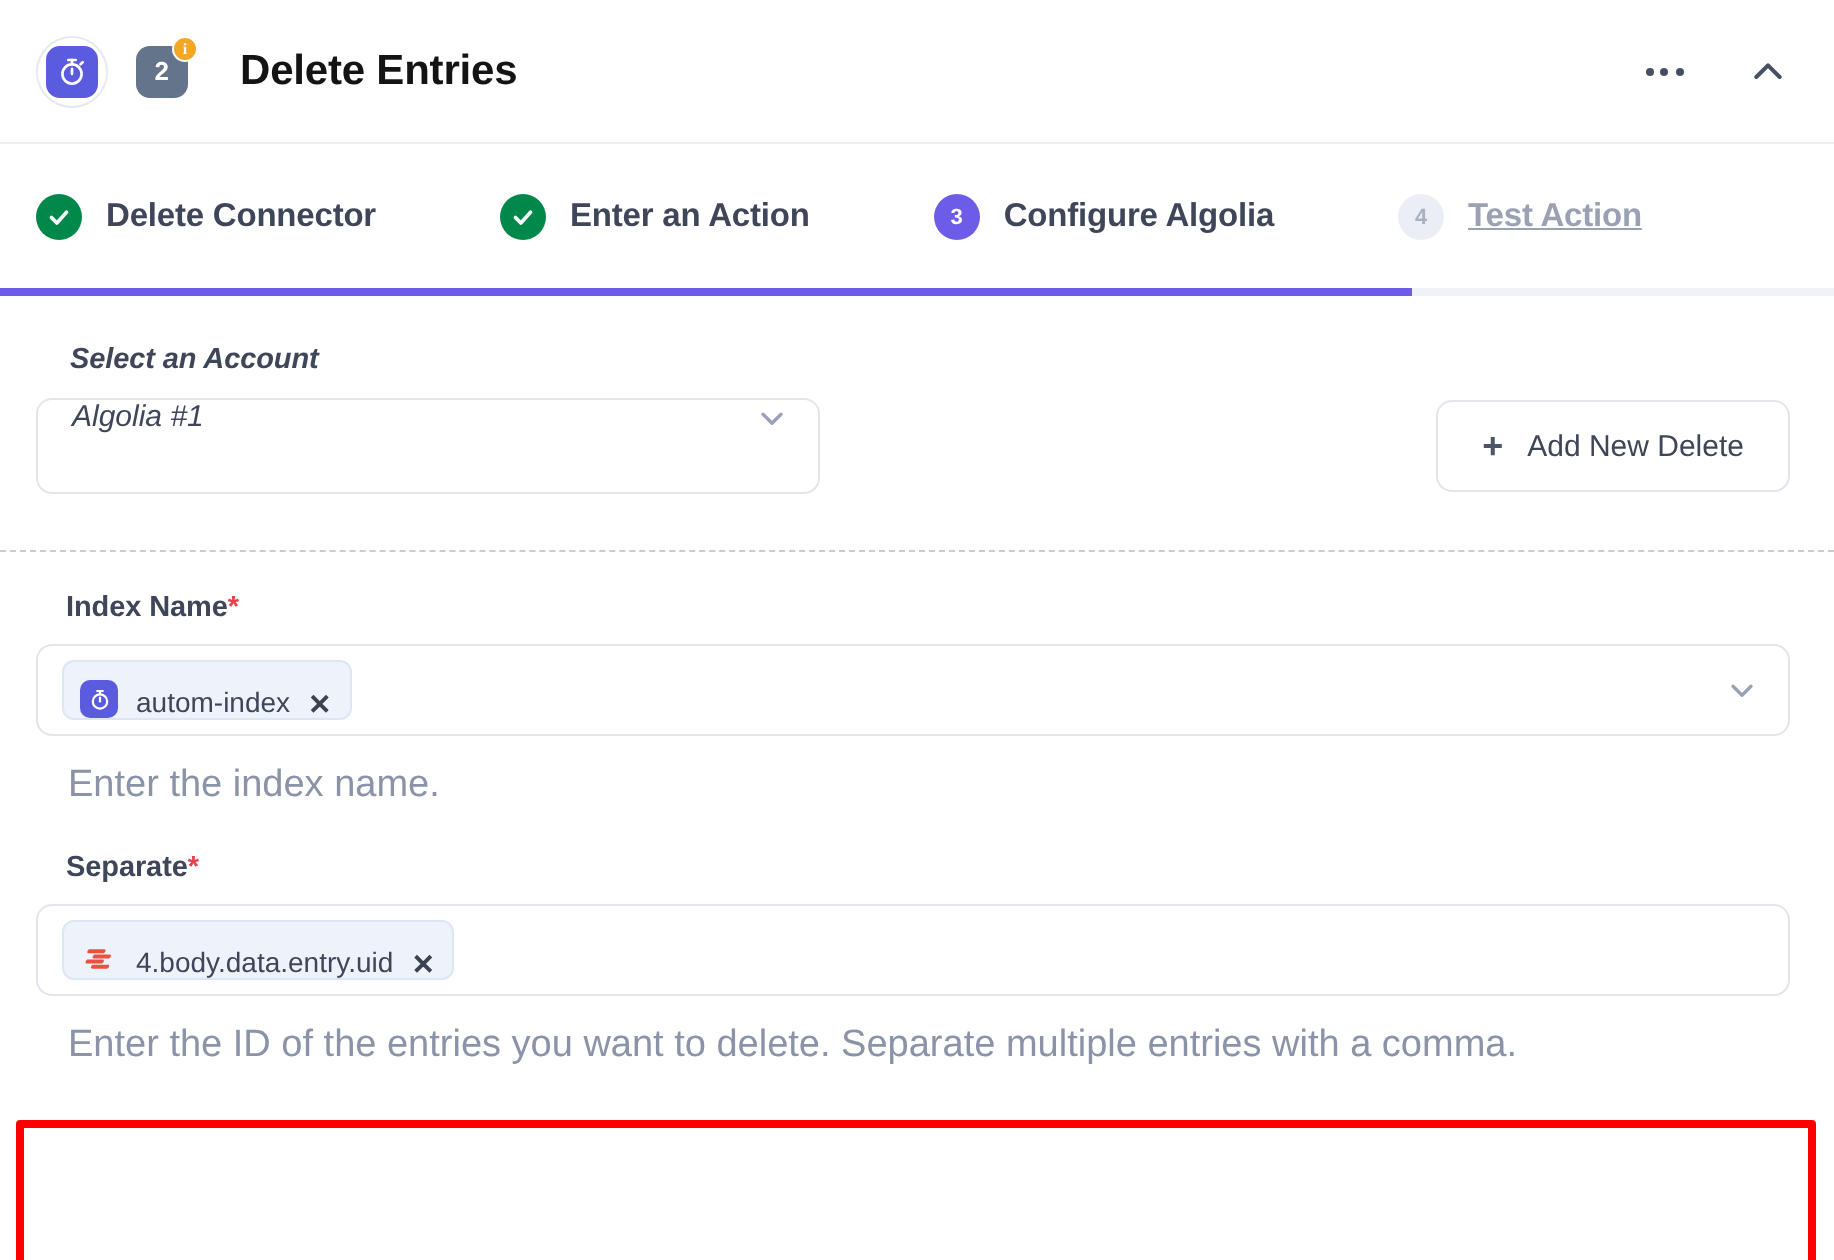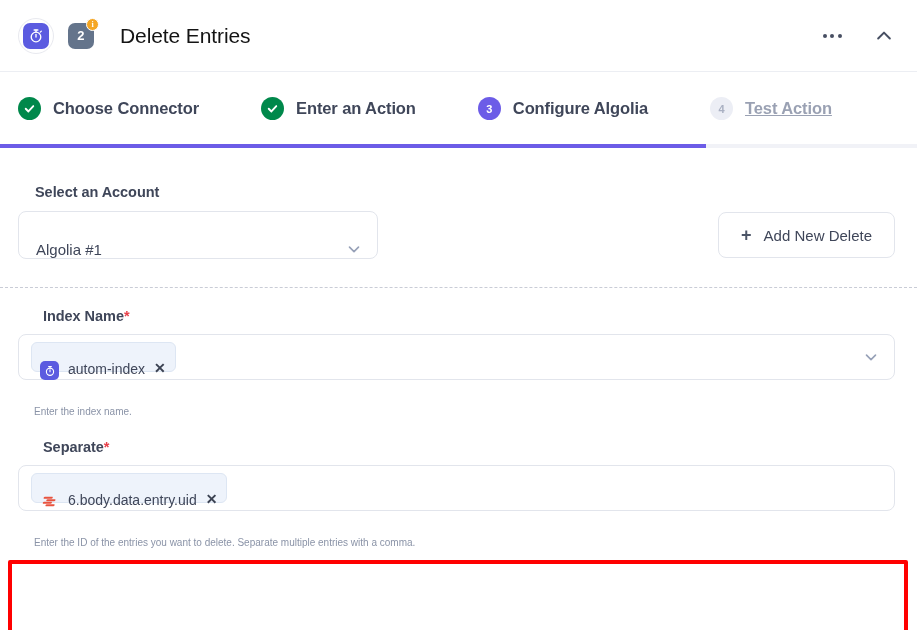--- a/index.html
+++ b/index.html
@@ -35,21 +35,21 @@
     letter-spacing: .2px;
   }
   .info-dot {
     position: absolute; top: -5px; right: -5px;
     width: 13px; height: 13px; border-radius: 50%; background: #f5a623;
     border: 1.5px solid #fff;
     display: flex; align-items: center; justify-content: center;
     color: #fff; font-size: 8px; font-weight: 700; font-family: "Liberation Serif", serif;
   }
   .header-title {
-    margin-left: 26px; font-size: 21px; font-weight: 400; color: #141414;
+    margin-left: 26px; font-size: 21px; font-weight: 700; color: #141414;
     letter-spacing: -0.1px;
   }
   .header-actions { margin-left: auto; display: flex; align-items: center; gap: 26px; }
   .icon-btn {
     width: 26px; height: 26px; display: flex; align-items: center; justify-content: center;
     cursor: pointer; color: #474f62;
   }
   .dots { display: flex; gap: 3.5px; }
   .dots i { width: 4px; height: 4px; border-radius: 50%; background: #474f62; display: block; }
 
@@ -86,62 +86,62 @@
 
   .field-label {
     font-size: 14.5px; font-weight: 700; color: #3f4659; letter-spacing: -0.05px;
   }
   .req { color: #e8404a; font-weight: 700; }
 
   .account-row {
     display: flex; align-items: flex-end; justify-content: space-between;
     padding: 0 22px 0 18px;
   }
-  .account-left { padding-top: 36px; }
+  .account-left { padding-top: 24px; font-style: italic; }
   .account-label { margin-left: 17px; margin-bottom: 11px; }
   .select-box {
-    width: 360px; height: 48px; border: 1px solid #e2e5ec; border-radius: 8px;
-    background: #fff; display: flex; align-items: flex-end; padding: 0 14px 0 17px;
+    width: 392px; height: 48px; border: 1px solid #e2e5ec; border-radius: 8px;
+    background: #fff; display: flex; align-items: flex-start; padding: 0 14px 0 17px;
     cursor: pointer;
   }
   .select-value { font-size: 15px; color: #3f4659; flex: 1; }
   .chev { color: #97a1b8; display: flex; align-items: center; }
 
   .add-account-btn {
     height: 46px; border: 1px solid #e2e5ec; border-radius: 8px; background: #fff;
     display: flex; align-items: center; gap: 12px; padding: 0 22px;
     font-size: 15px; font-weight: 400; color: #3f4659; cursor: pointer;
     margin-bottom: 1px;
   }
   .plus-ic { color: #4c5567; font-size: 18px; font-weight: 700; line-height: 1; }
 
   .dashed-div {
     margin-top: 28px; height: 0;
     border-top: 1px dashed #c9ccd6;
   }
 
   
   .fieldblock { padding: 20px 22px 0 18px; }
-  .fieldblock .field-label { margin-left: 25px; }
+  .fieldblock .field-label { margin-left: 15px; }
   .input-shell {
     margin-top: 10px; min-height: 46px; border: 1px solid #e2e5ec; border-radius: 8px;
     background: #fff; display: flex; align-items: center; padding: 0 14px 0 12px;
     cursor: text;
   }
   .chip {
-    display: inline-flex; align-items: flex-start; gap: 9px;
+    display: inline-flex; align-items: flex-end; gap: 9px;
     background: #eef3fb; border: 1px solid #dde6f3; border-radius: 6px;
     height: 30px; padding: 18px 9px 0 8px;
   }
   .chip-icon { width: 19px; height: 19px; border-radius: 5px; display: flex; align-items: center; justify-content: center; flex: 0 0 auto; }
   .chip-icon.blue { background: #5b5be0; }
   .chip-icon.plain { background: transparent; }
   .chip-text { font-size: 14px; color: #3f4659; white-space: nowrap; }
   .chip-x { color: #3b4252; font-size: 14px; font-weight: 700; cursor: pointer; line-height: 1; display: flex; align-items: center; }
-  .help-text { margin-top: 26px; margin-left: 16px; font-size: 10px; color: #8a93a7; }
+  .help-text { margin-top: 14px; margin-left: 16px; font-size: 19px; color: #8a93a7; }
 
   .highlight-box {
     position: absolute; left: 8px; top: 412px; width: 900px; height: 129px;
     border: 4px solid #ff0000; border-radius: 2px; pointer-events: none;
   }
 
   svg { display: block; }
 </style>
 </head>
 <body>
@@ -184,21 +184,21 @@
     </div>
   </div>
 
   <div class="tabs">
     <div class="tab">
       <div class="circ done">
         <svg width="13" height="13" viewBox="0 0 24 24" fill="none" stroke="#ffffff" stroke-width="3.4" stroke-linecap="round" stroke-linejoin="round">
           <polyline points="5 12.5 10 17.5 19 7.5"></polyline>
         </svg>
       </div>
-      <div class="tab-label">Choose Connector</div>
+      <div class="tab-label">Delete Connector</div>
     </div>
     <div class="tab-gap-1"></div>
 
     <div class="tab">
       <div class="circ done">
         <svg width="13" height="13" viewBox="0 0 24 24" fill="none" stroke="#ffffff" stroke-width="3.4" stroke-linecap="round" stroke-linejoin="round">
           <polyline points="5 12.5 10 17.5 19 7.5"></polyline>
         </svg>
       </div>
       <div class="tab-label">Enter an Action</div>
@@ -282,21 +282,21 @@
           <span class="chip-icon plain">
             <svg width="17" height="17" viewBox="0 0 24 24">
               <g fill="#e8533f">
                 <path d="M5.5 5.2 h10.2 c.7 0 1.1.5.9 1.1 l-.2.6 c-.2.6-.9 1.1-1.6 1.1 H4.6 c-.7 0-1.1-.5-.9-1.1 l.2-.6 c.2-.6.9-1.1 1.6-1.1z"></path>
                 <path d="M9.3 8.8 h10.2 c.7 0 1.1.5.9 1.1 l-.2.6 c-.2.6-.9 1.1-1.6 1.1 H8.4 c-.7 0-1.1-.5-.9-1.1 l.2-.6 c.2-.6.9-1.1 1.6-1.1z"></path>
                 <path d="M4.3 12.4 h10.2 c.7 0 1.1.5.9 1.1 l-.2.6 c-.2.6-.9 1.1-1.6 1.1 H3.4 c-.7 0-1.1-.5-.9-1.1 l.2-.6 c.2-.6.9-1.1 1.6-1.1z"></path>
                 <path d="M8.1 16 h10.2 c.7 0 1.1.5.9 1.1 l-.2.6 c-.2.6-.9 1.1-1.6 1.1 H7.2 c-.7 0-1.1-.5-.9-1.1 l.2-.6 c.2-.6.9-1.1 1.6-1.1z"></path>
               </g>
             </svg>
           </span>
-          <span class="chip-text">6.body.data.entry.uid</span>
+          <span class="chip-text">4.body.data.entry.uid</span>
           <span class="chip-x">✕</span>
         </span>
       </div>
       <div class="help-text">Enter the ID of the entries you want to delete. Separate multiple entries with a comma.</div>
     </div>
 
     <div class="highlight-box"></div>
 
   </div>
 </div>

